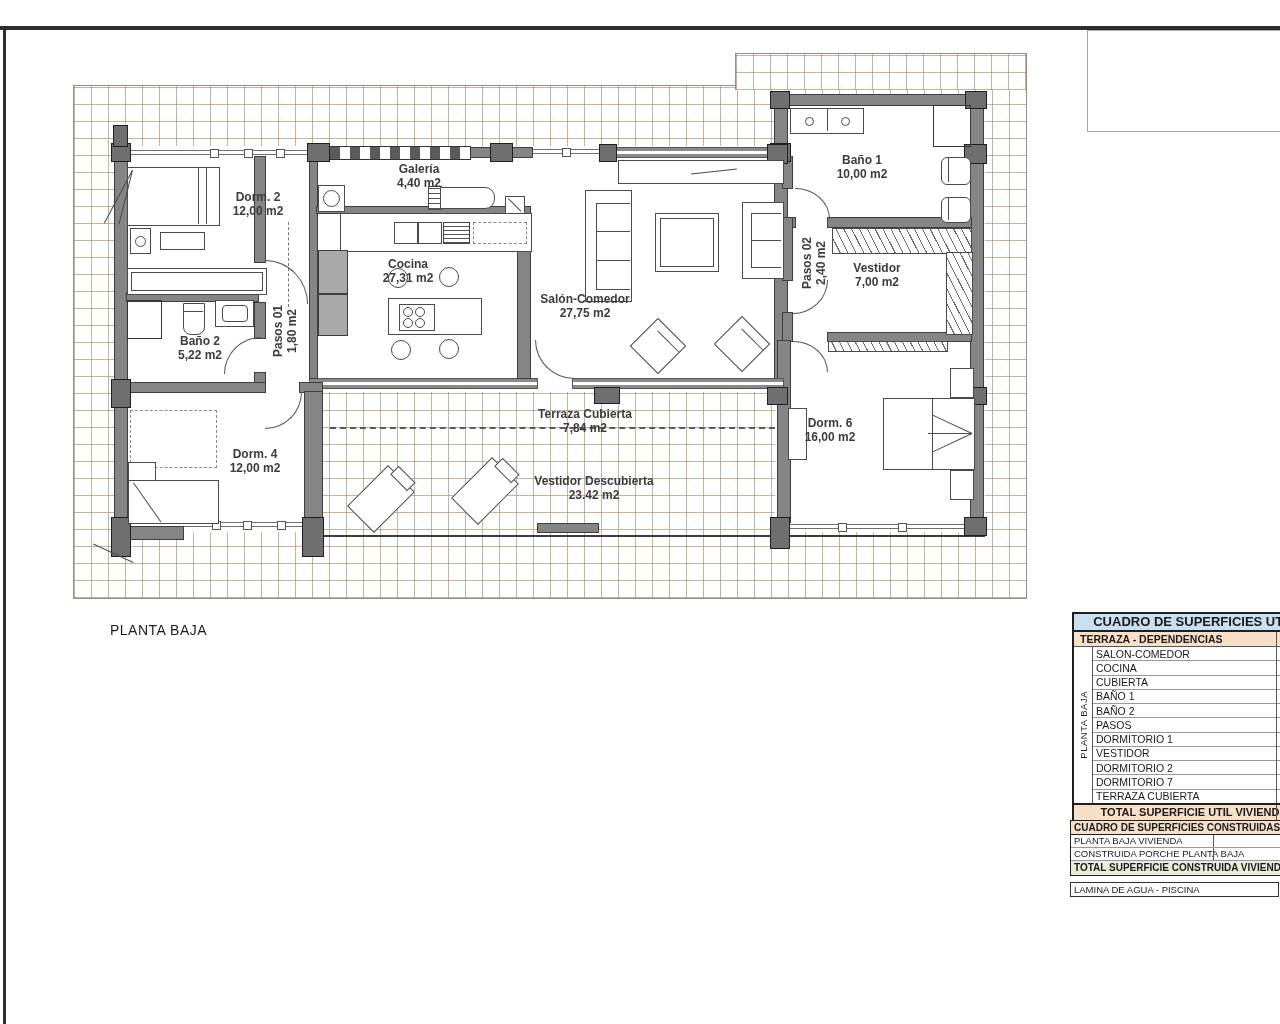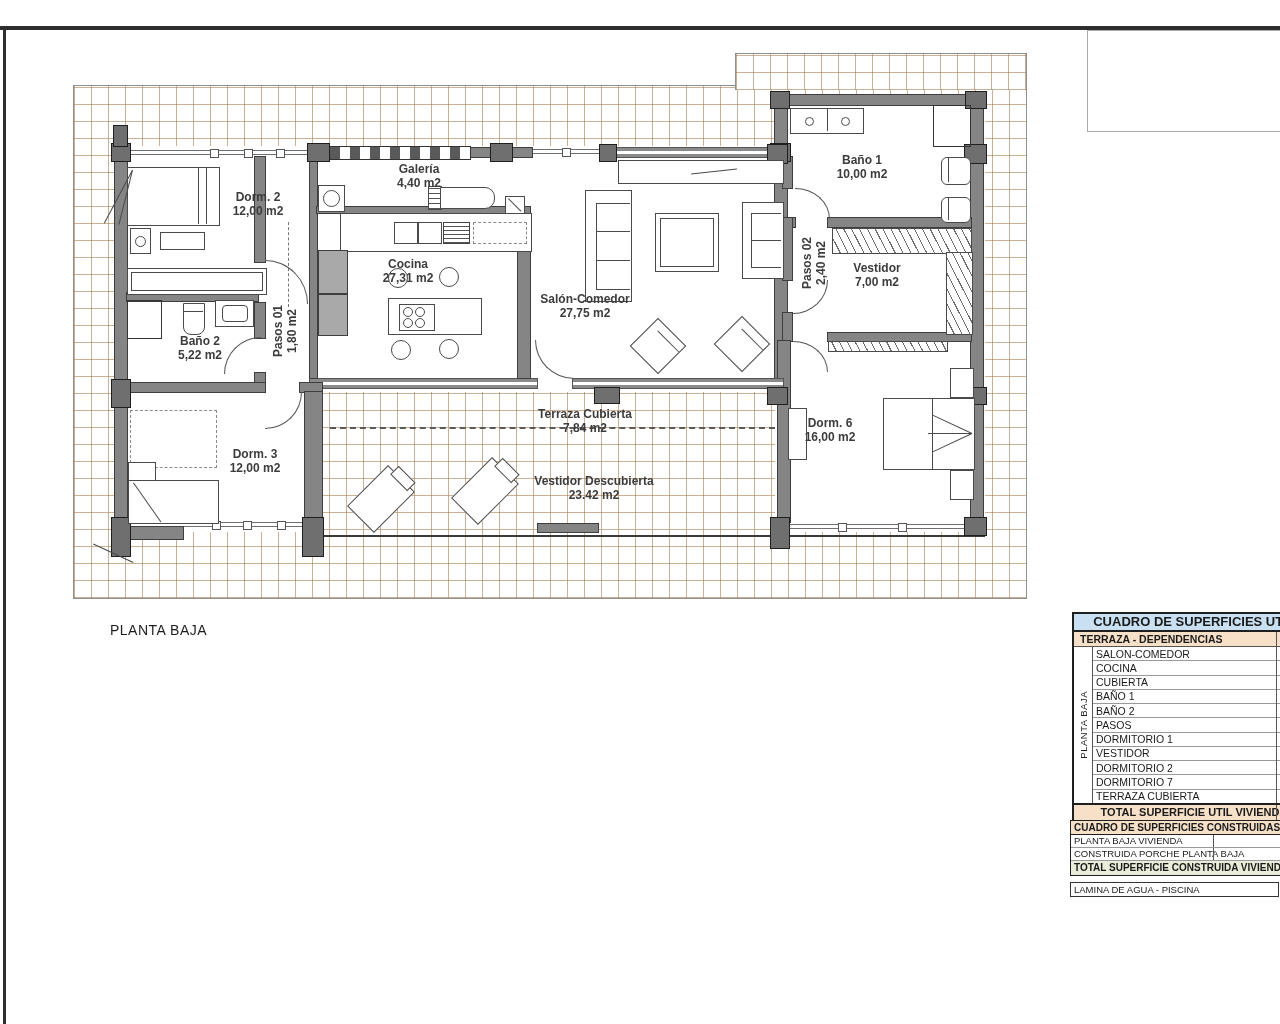--- a/index.html
+++ b/index.html
@@ -318,21 +318,21 @@
 </div>
 <div class="rlabel vert" style="left:286px;top:331px;">
   <div>Pasos 01</div>
     <div>1,80 m2</div>
 </div>
 <div class="rlabel" style="left:200px;top:349px;">
   <div>Baño 2</div>
     <div>5,22 m2</div>
 </div>
 <div class="rlabel" style="left:255px;top:462px;">
-  <div>Dorm. 3</div>
+  <div>Dorm. 4</div>
     <div>12,00 m2</div>
 </div>
 <div class="rlabel" style="left:585px;top:422px;">
   <div>Terraza Cubierta</div>
     <div>7,84 m2</div>
 </div>
 <div class="rlabel" style="left:594px;top:489px;">
   <div>Vestidor Descubierta</div>
     <div>23.42 m2</div>
 </div>

